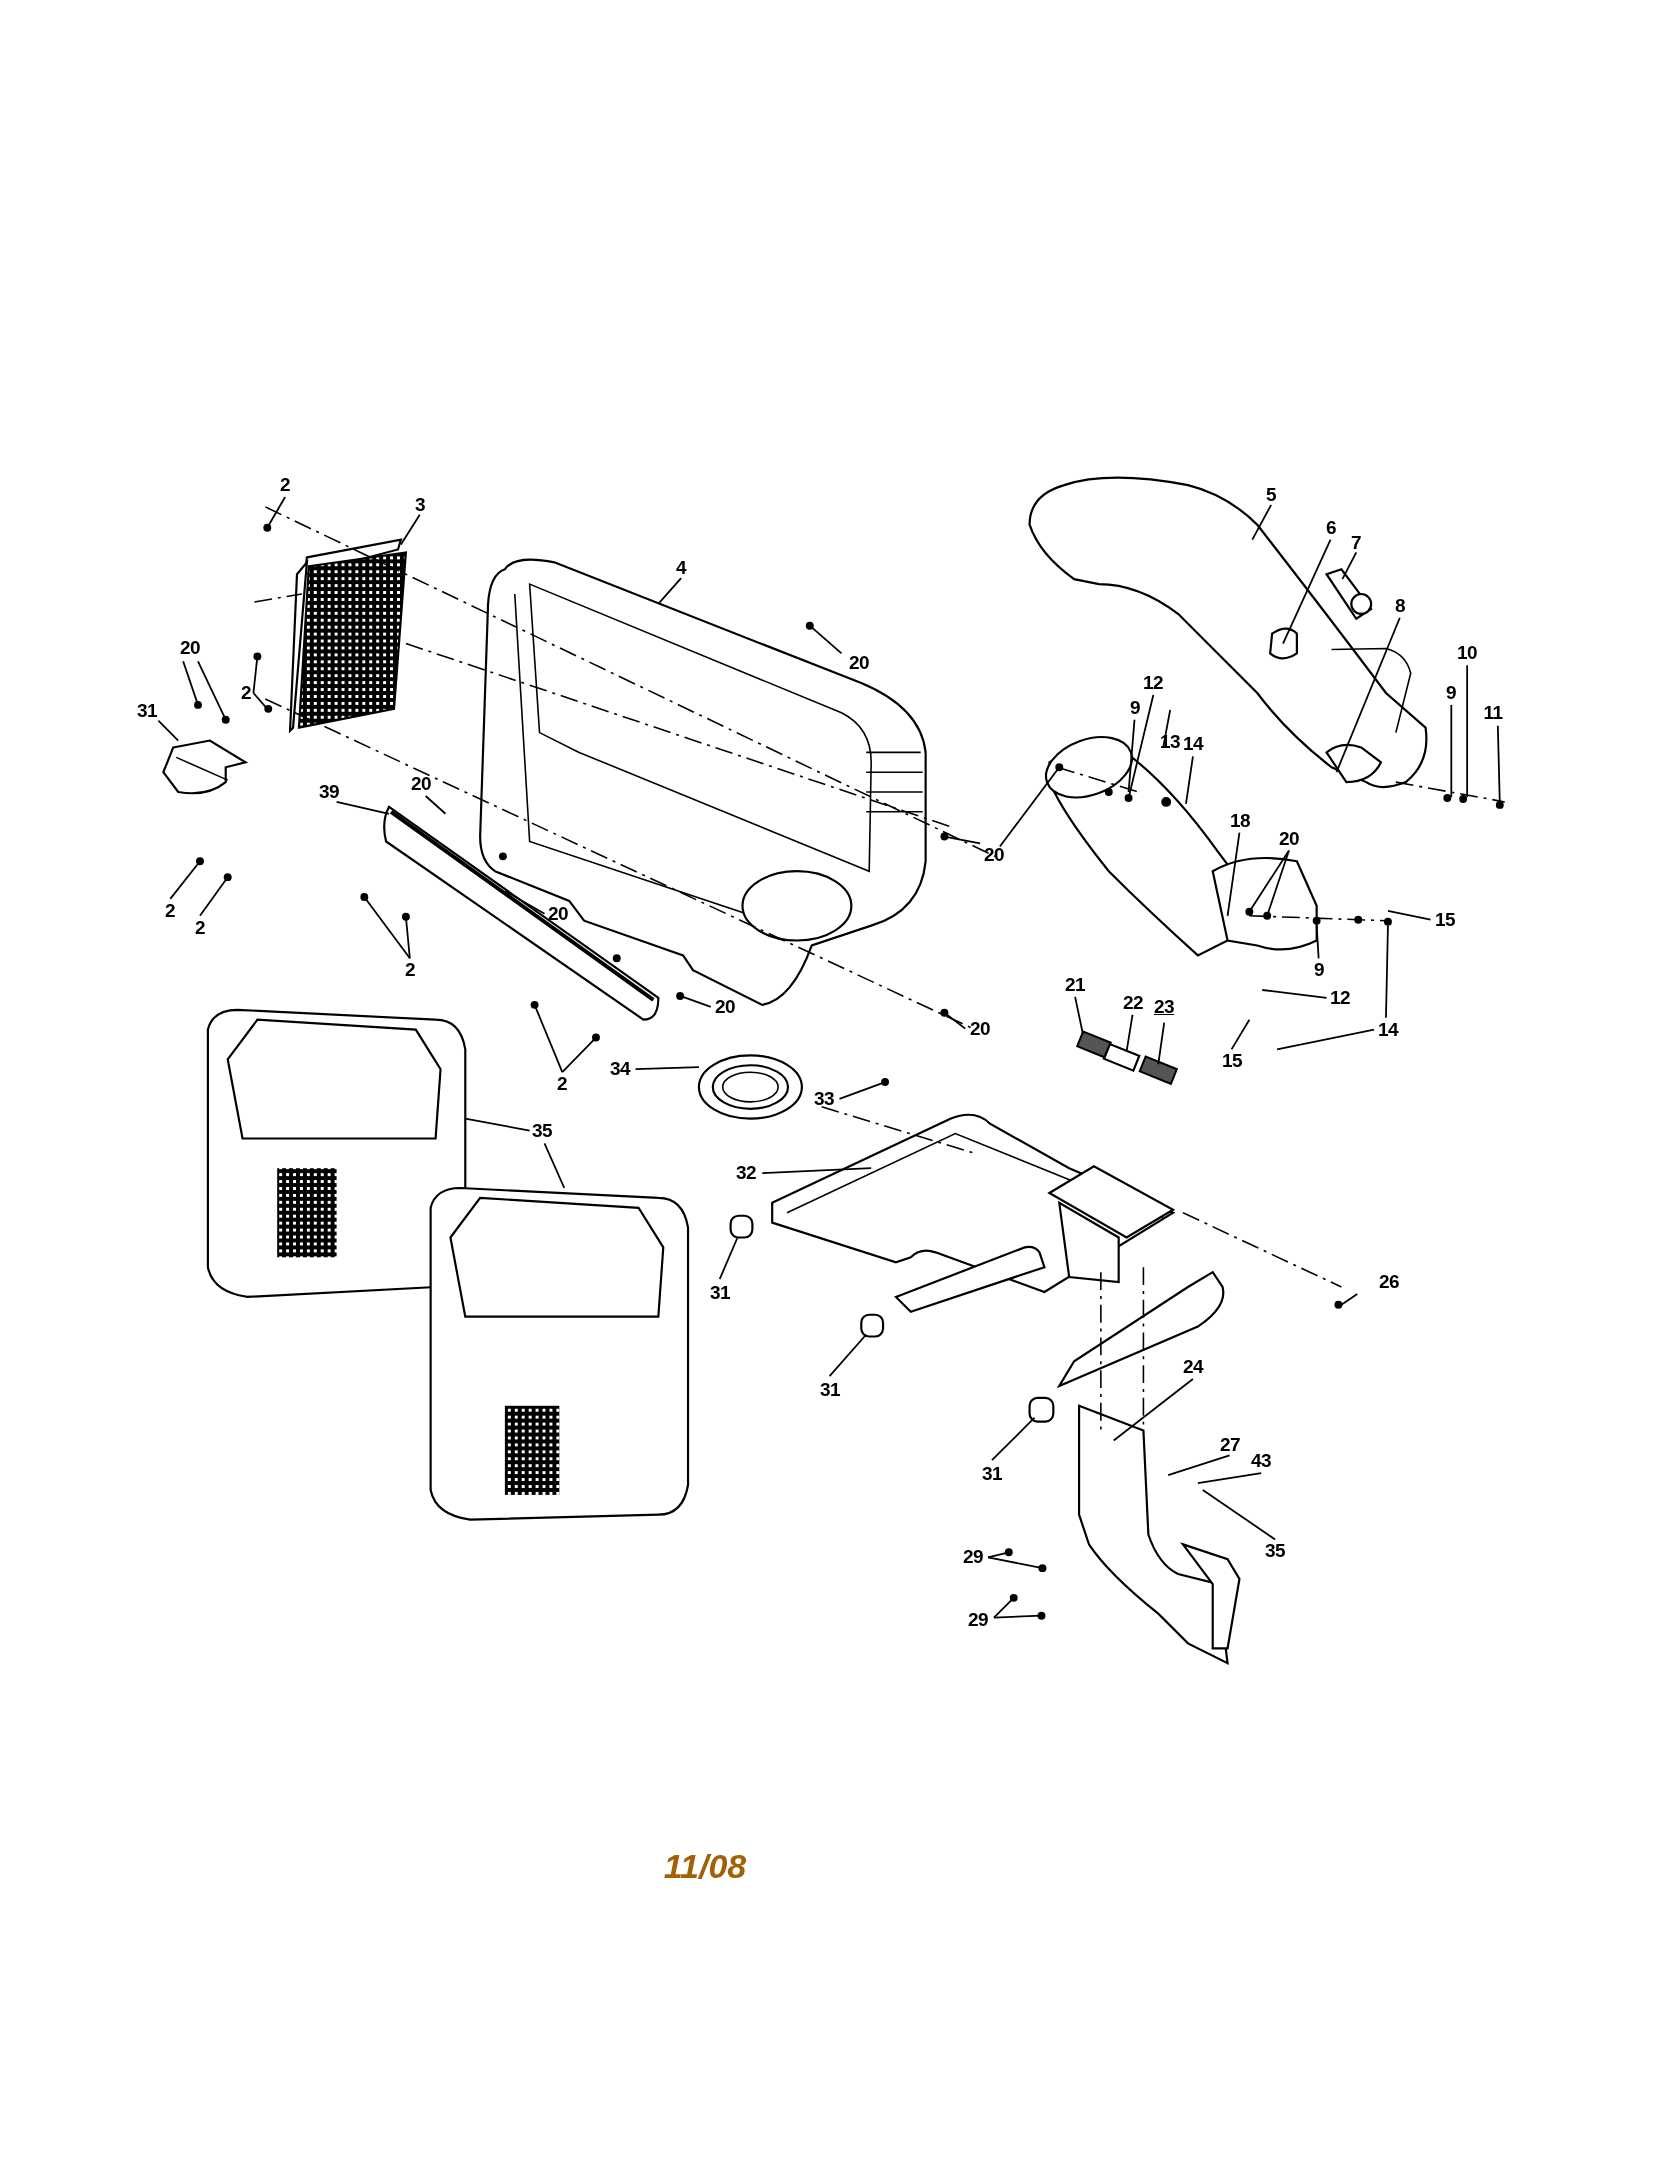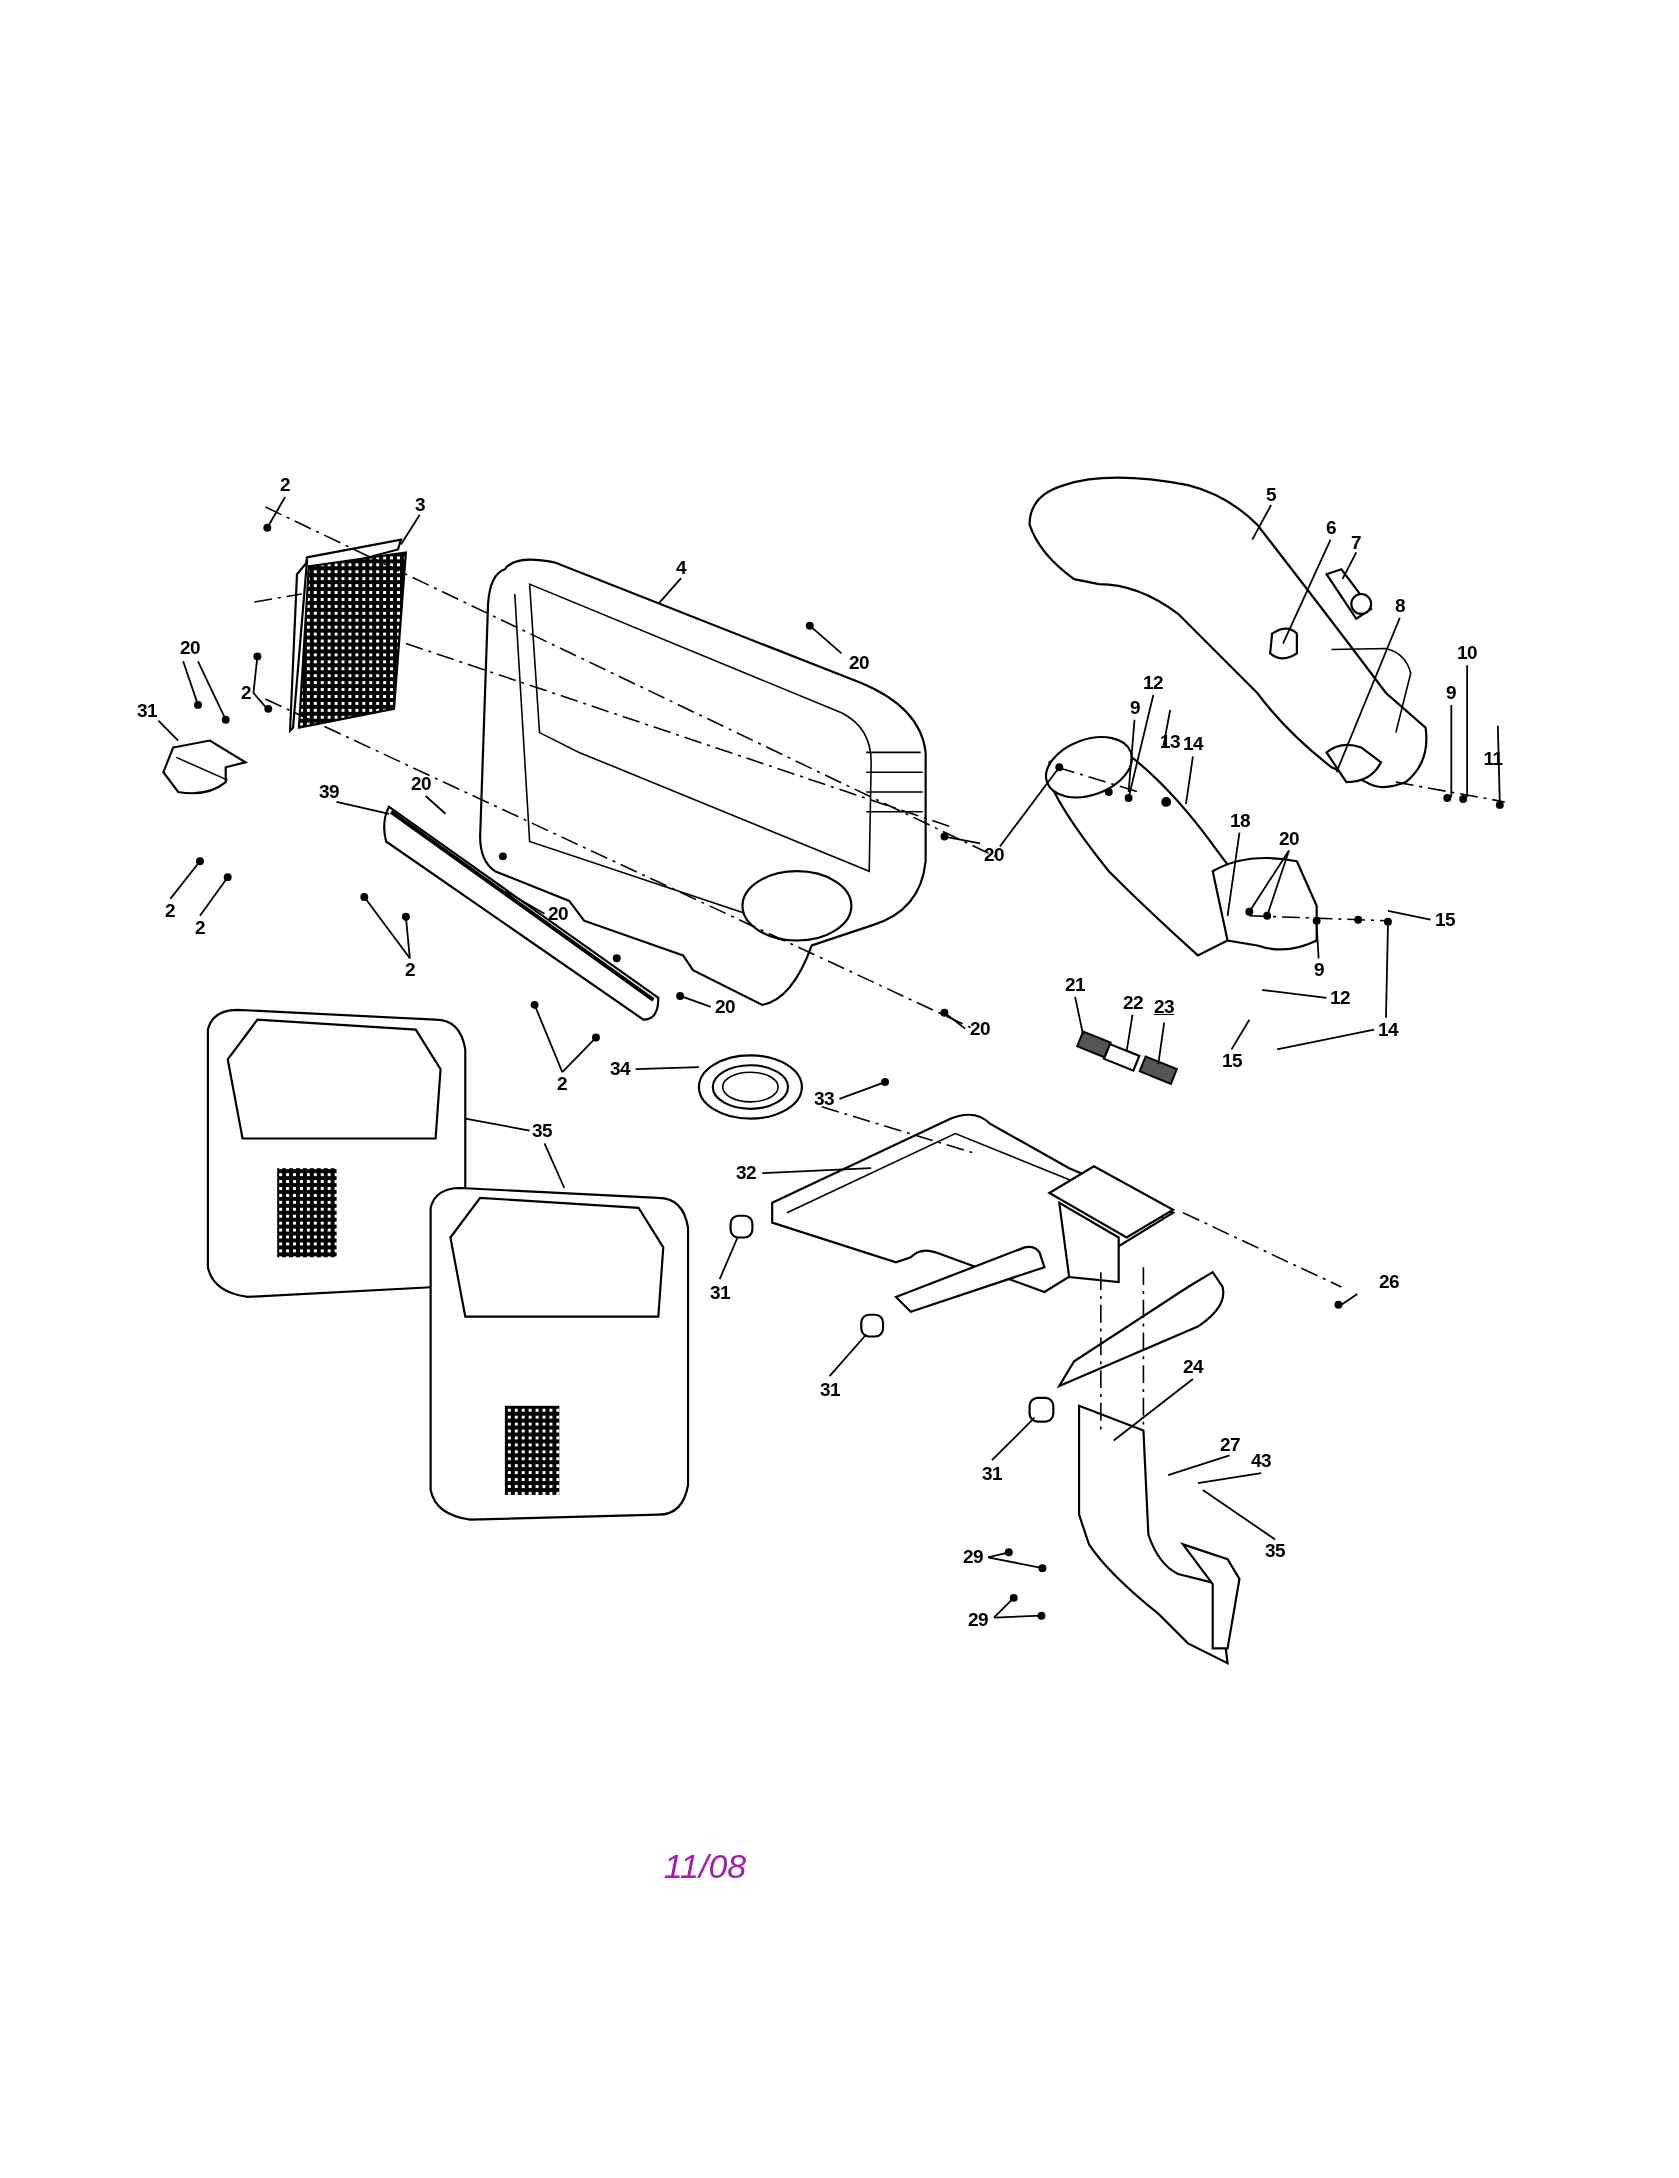--- a/index.html
+++ b/index.html
@@ -1,19 +1,19 @@
 <!DOCTYPE html>
 <html><head>
 <meta charset="utf-8">
 <style>
   html, body { margin:0; padding:0; background:#ffffff; }
   body { width:1679px; height:2178px; position:relative; overflow:hidden; font-family:"Liberation Sans", sans-serif; }
   #diagram { position:absolute; left:0; top:0; width:1679px; height:2178px; }
   .lbl { position:absolute; font-weight:bold; font-size:19px; color:#000; transform:translate(-50%,-50%); white-space:nowrap; letter-spacing:-0.5px; }
-  .date { position:absolute; left:705px; top:1866px; font-size:34px; font-style:italic; font-weight:normal; transform:translate(-50%,-50%); color:#a21caf; }
+  .date { position:absolute; left:705px; top:1866px; font-size:34px; font-style:italic; font-weight:bold; transform:translate(-50%,-50%); color:#a16207; }
   svg .part { fill:#fff; stroke:#000; stroke-width:2.2; }
   svg .thin { fill:none; stroke:#000; stroke-width:1.6; }
   svg .dash { fill:none; stroke:#000; stroke-width:1.6; stroke-dasharray:18 6 3 6; }
   svg .lead { fill:none; stroke:#000; stroke-width:1.8; }
   svg .dot { fill:#000; }
   svg .mesh { fill:url(#meshpat); stroke:#000; stroke-width:2.2; }
 </style>
 </head>
 <body>
 
@@ -231,21 +231,21 @@
 <div id="labels">
     <div class="lbl" style="left: 285px; top: 485px;">2</div>
     <div class="lbl" style="left: 420px; top: 505px;">3</div>
     <div class="lbl" style="left: 681px; top: 568px;">4</div>
     <div class="lbl" style="left: 1271px; top: 495px;">5</div>
     <div class="lbl" style="left: 1331px; top: 528px;">6</div>
     <div class="lbl" style="left: 1356px; top: 543px;">7</div>
     <div class="lbl" style="left: 1400px; top: 606px;">8</div>
     <div class="lbl" style="left: 1467px; top: 653px;">10</div>
     <div class="lbl" style="left: 1451px; top: 693px;">9</div>
-    <div class="lbl" style="left: 1493px; top: 713px; margin-top: 46px;">11</div>
+    <div class="lbl" style="left: 1493px; top: 713px;">11</div>
     <div class="lbl" style="left: 190px; top: 648px;">20</div>
     <div class="lbl" style="left: 246px; top: 693px;">2</div>
     <div class="lbl" style="left: 147px; top: 711px;">31</div>
     <div class="lbl" style="left: 859px; top: 663px;">20</div>
     <div class="lbl" style="left: 1153px; top: 683px;">12</div>
     <div class="lbl" style="left: 1170px; top: 698px; margin-top: 44px;">13</div>
     <div class="lbl" style="left: 1135px; top: 708px;">9</div>
     <div class="lbl" style="left: 1193px; top: 744px;">14</div>
     <div class="lbl" style="left: 329px; top: 792px;">39</div>
     <div class="lbl" style="left: 421px; top: 784px;">20</div>

